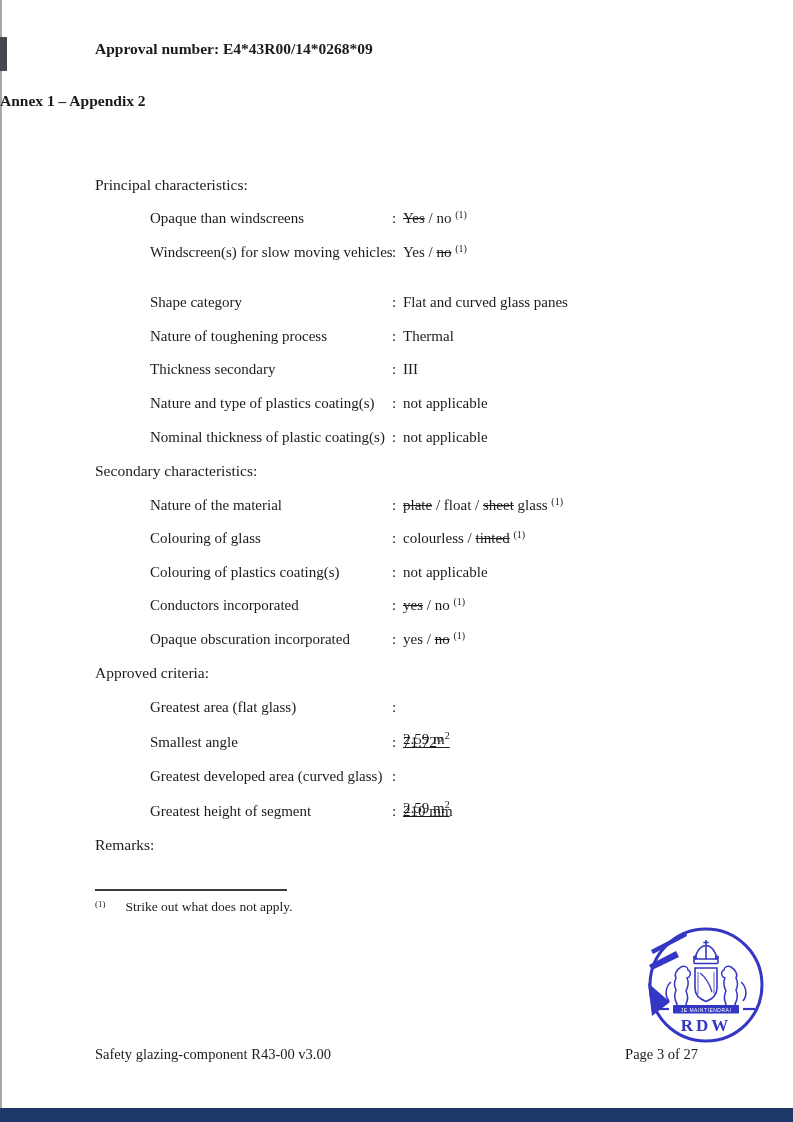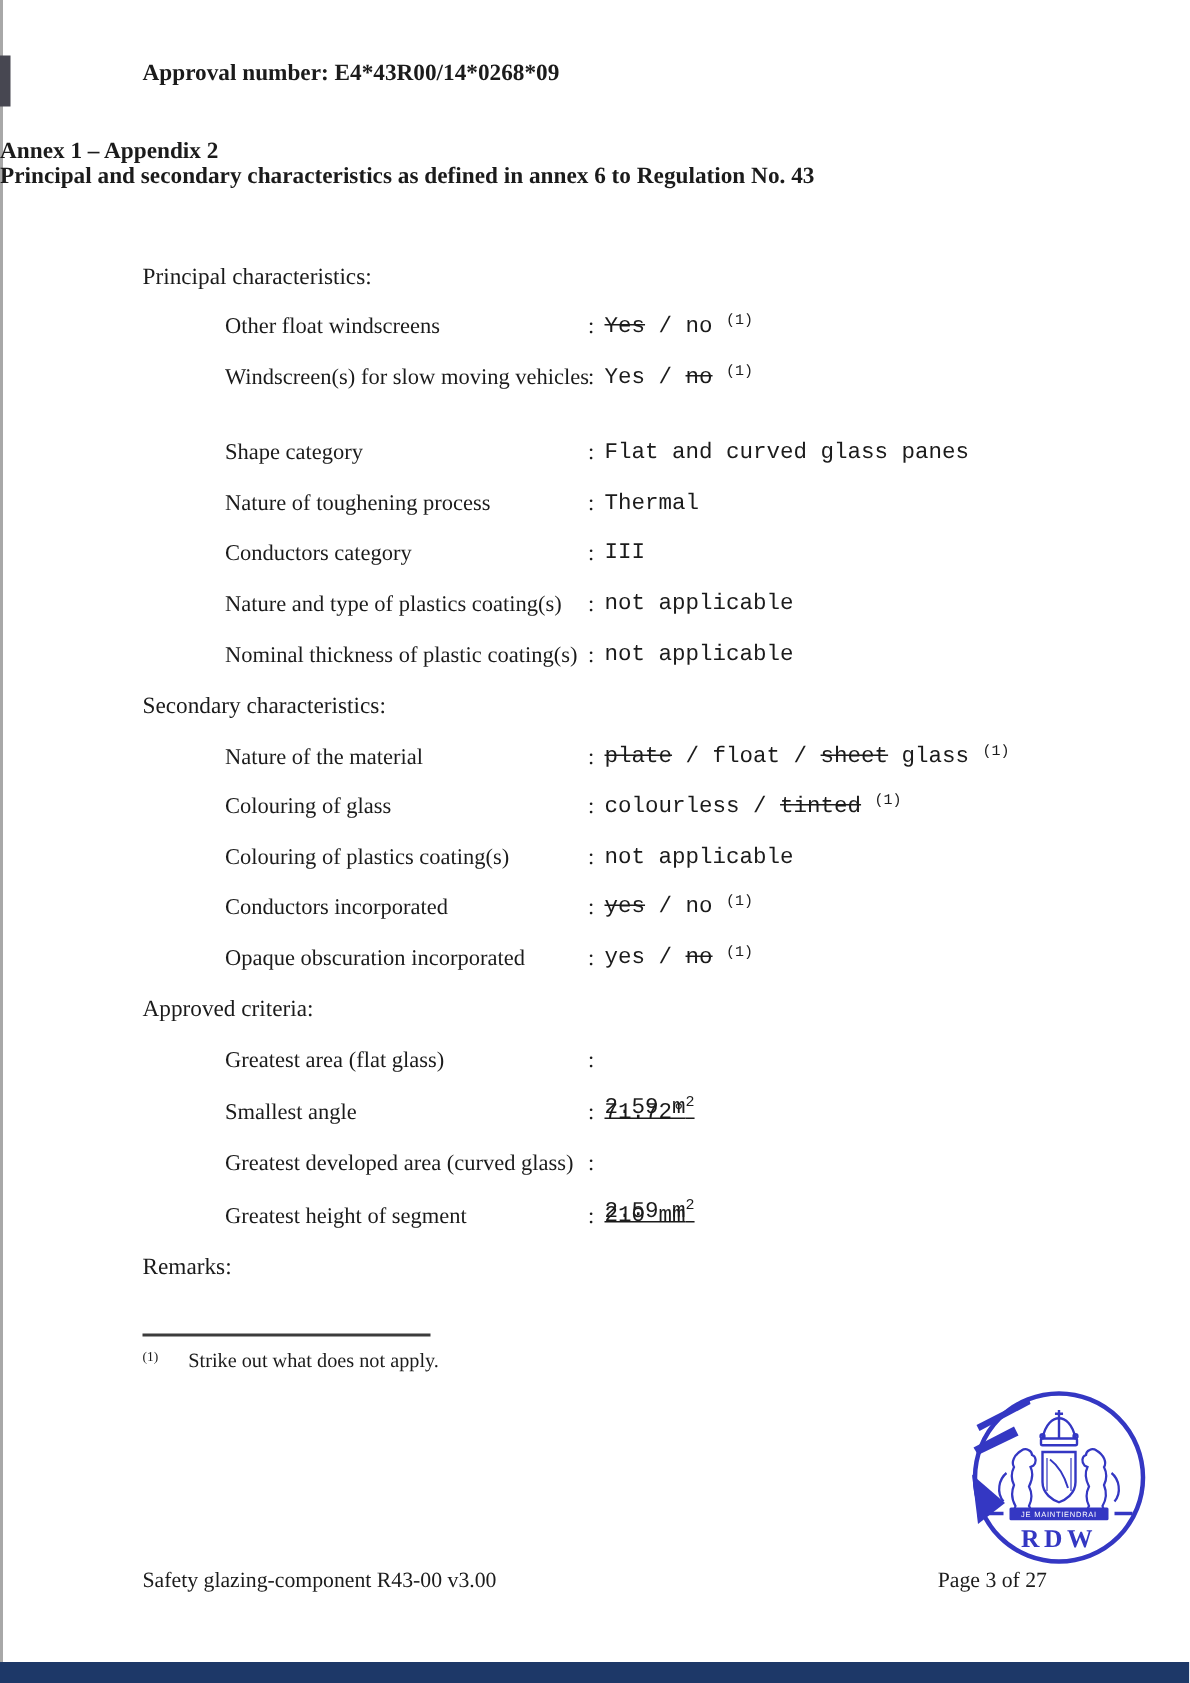--- a/index.html
+++ b/index.html
@@ -26,21 +26,21 @@
 
   .approval{position:absolute;left:95px;top:40px;font-weight:bold;font-size:15.5px;}
   .title-block{position:absolute;left:0;top:92px;width:100%;text-align:left;
     font-weight:bold;font-size:15.5px;line-height:17px;}
 
   .heading{position:absolute;left:95px;font-weight:normal;font-size:15.5px;}
   .row{position:absolute;left:0;width:100%;font-size:15px;line-height:18px;}
   .lbl{position:absolute;left:150px;white-space:nowrap;}
   .lbl.wrap{white-space:normal;width:245px;}
   .colon{position:absolute;left:392px;}
-  .val{position:absolute;left:403px;white-space:nowrap;font-family:Liberation Mono, monospace;}
+  .val{position:absolute;left:403px;white-space:nowrap;}
   .val.ul{text-decoration:underline;text-underline-offset:3px;text-decoration-thickness:1px;margin-top:32px;}
   .strk{text-decoration:line-through;}
   .sup{font-size:10px;position:relative;top:-5px;}
 
   .foot-rule{position:absolute;left:95px;top:889px;width:192px;border-top:2px solid var(--rule-dark);}
   .footnote{position:absolute;left:95px;top:899px;font-size:13.5px;}
   .footnote .sup{font-size:9px;top:-4px;}
   .footnote .fn-text{margin-left:20px;}
 
   .footer{position:absolute;left:95px;right:95px;top:1046px;display:flex;
@@ -59,47 +59,46 @@
 
 <div class="page">
 
   <div class="edge-line"></div>
   <div class="edge-notch"></div>
 
   <div class="approval">Approval number: E4*43R00/14*0268*09</div>
 
   <div class="title-block">
     <div>Annex 1 – Appendix 2</div>
-    <div>Principal and secondary characteristics as defined in annex 6 to Regulation No. 43</div>
   </div>
 
   <div class="heading" style="top:176px">Principal characteristics:</div>
 
   <div class="row" style="top:209px">
-    <span class="lbl">Other float windscreens</span>
+    <span class="lbl">Opaque than windscreens</span>
     <span class="colon">:</span>
     <span class="val"><span class="strk">Yes</span><span> / no </span><span class="sup">(1)</span></span>
   </div>
   <div class="row" style="top:243px">
     <span class="lbl wrap">Windscreen(s) for slow moving vehicles</span>
     <span class="colon">:</span>
     <span class="val"><span>Yes / </span><span class="strk">no</span><span> </span><span class="sup">(1)</span></span>
   </div>
   <div class="row" style="top:293px">
     <span class="lbl">Shape category</span>
     <span class="colon">:</span>
     <span class="val"><span>Flat and curved glass panes</span></span>
   </div>
   <div class="row" style="top:327px">
     <span class="lbl">Nature of toughening process</span>
     <span class="colon">:</span>
     <span class="val"><span>Thermal</span></span>
   </div>
   <div class="row" style="top:360px">
-    <span class="lbl">Conductors category</span>
+    <span class="lbl">Thickness secondary</span>
     <span class="colon">:</span>
     <span class="val"><span>III</span></span>
   </div>
   <div class="row" style="top:394px">
     <span class="lbl">Nature and type of plastics coating(s)</span>
     <span class="colon">:</span>
     <span class="val"><span>not applicable</span></span>
   </div>
   <div class="row" style="top:428px">
     <span class="lbl">Nominal thickness of plastic coating(s)</span>

